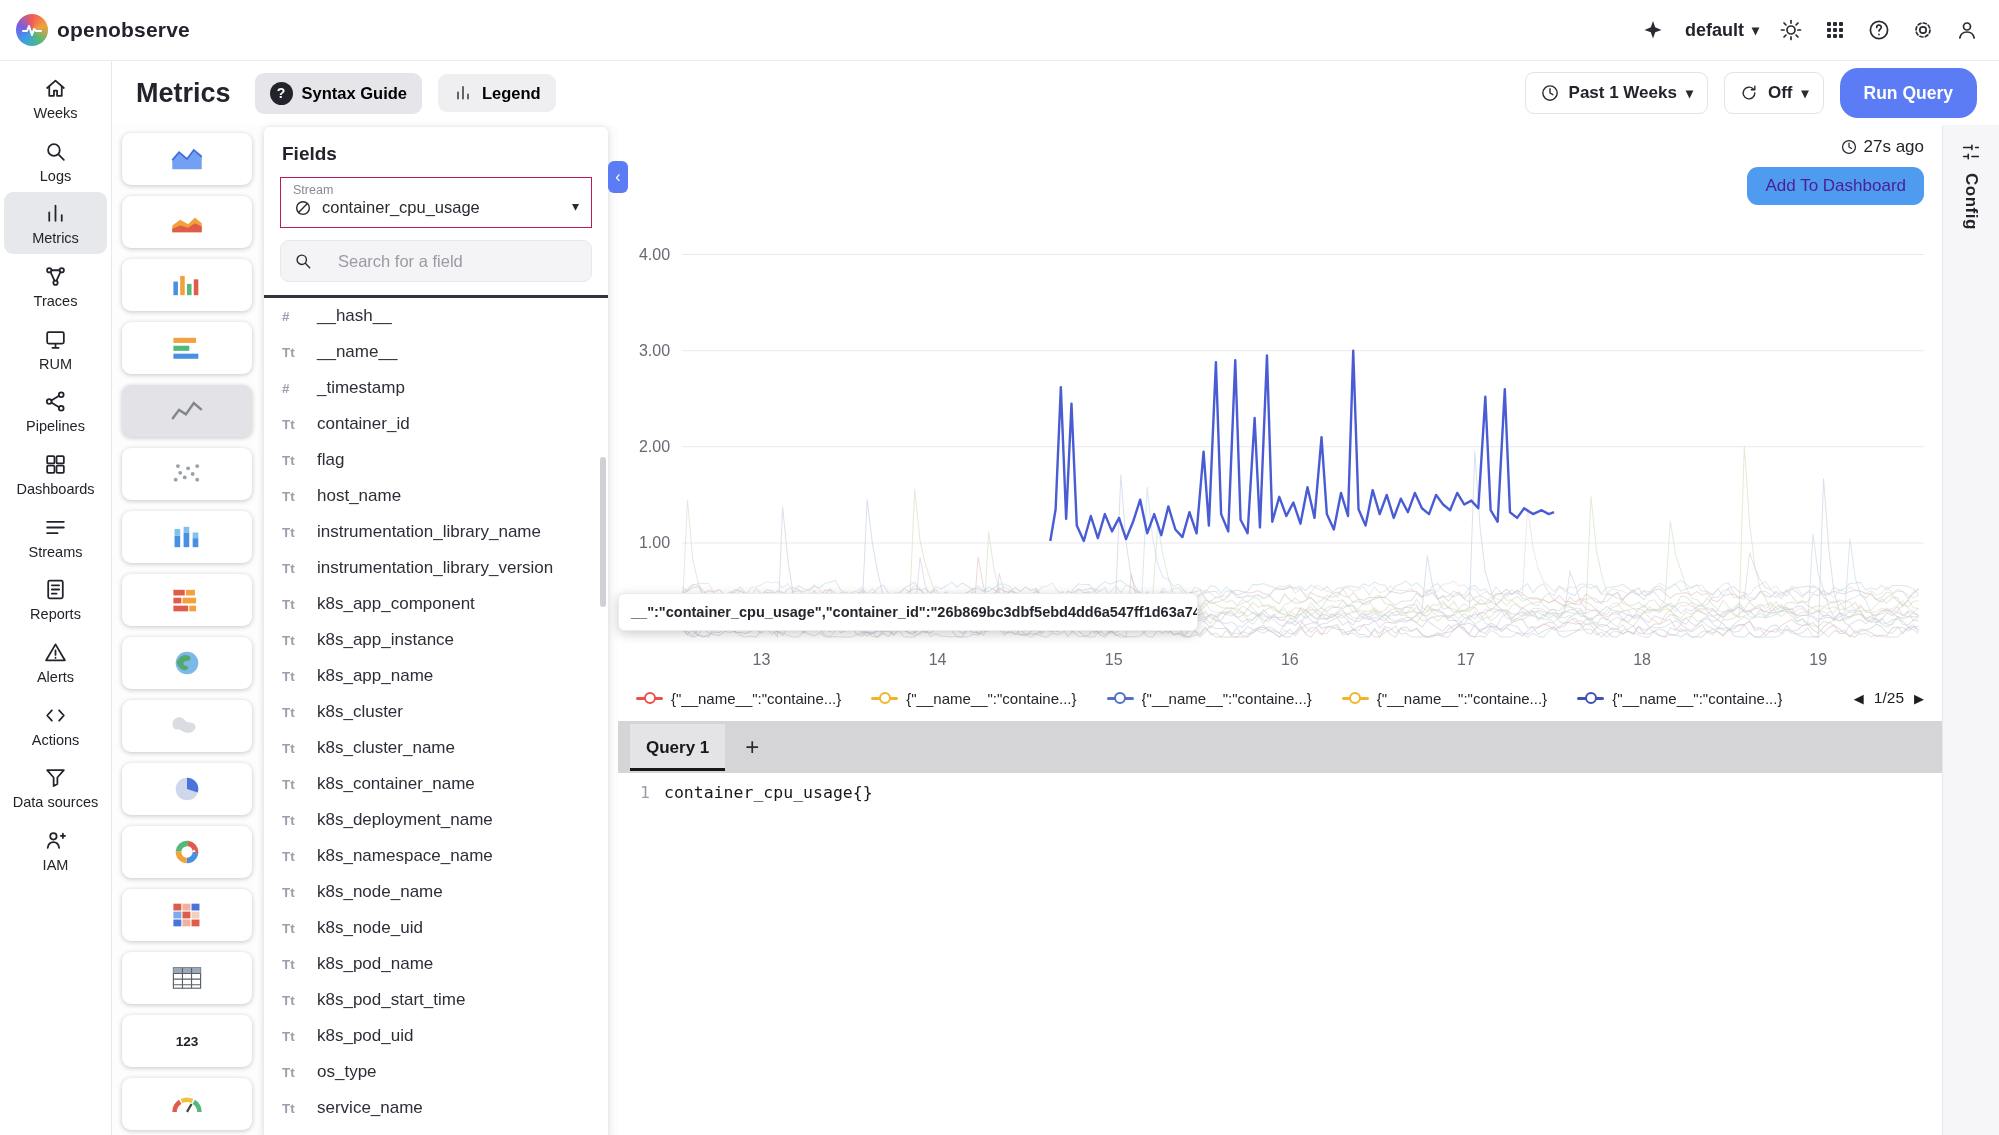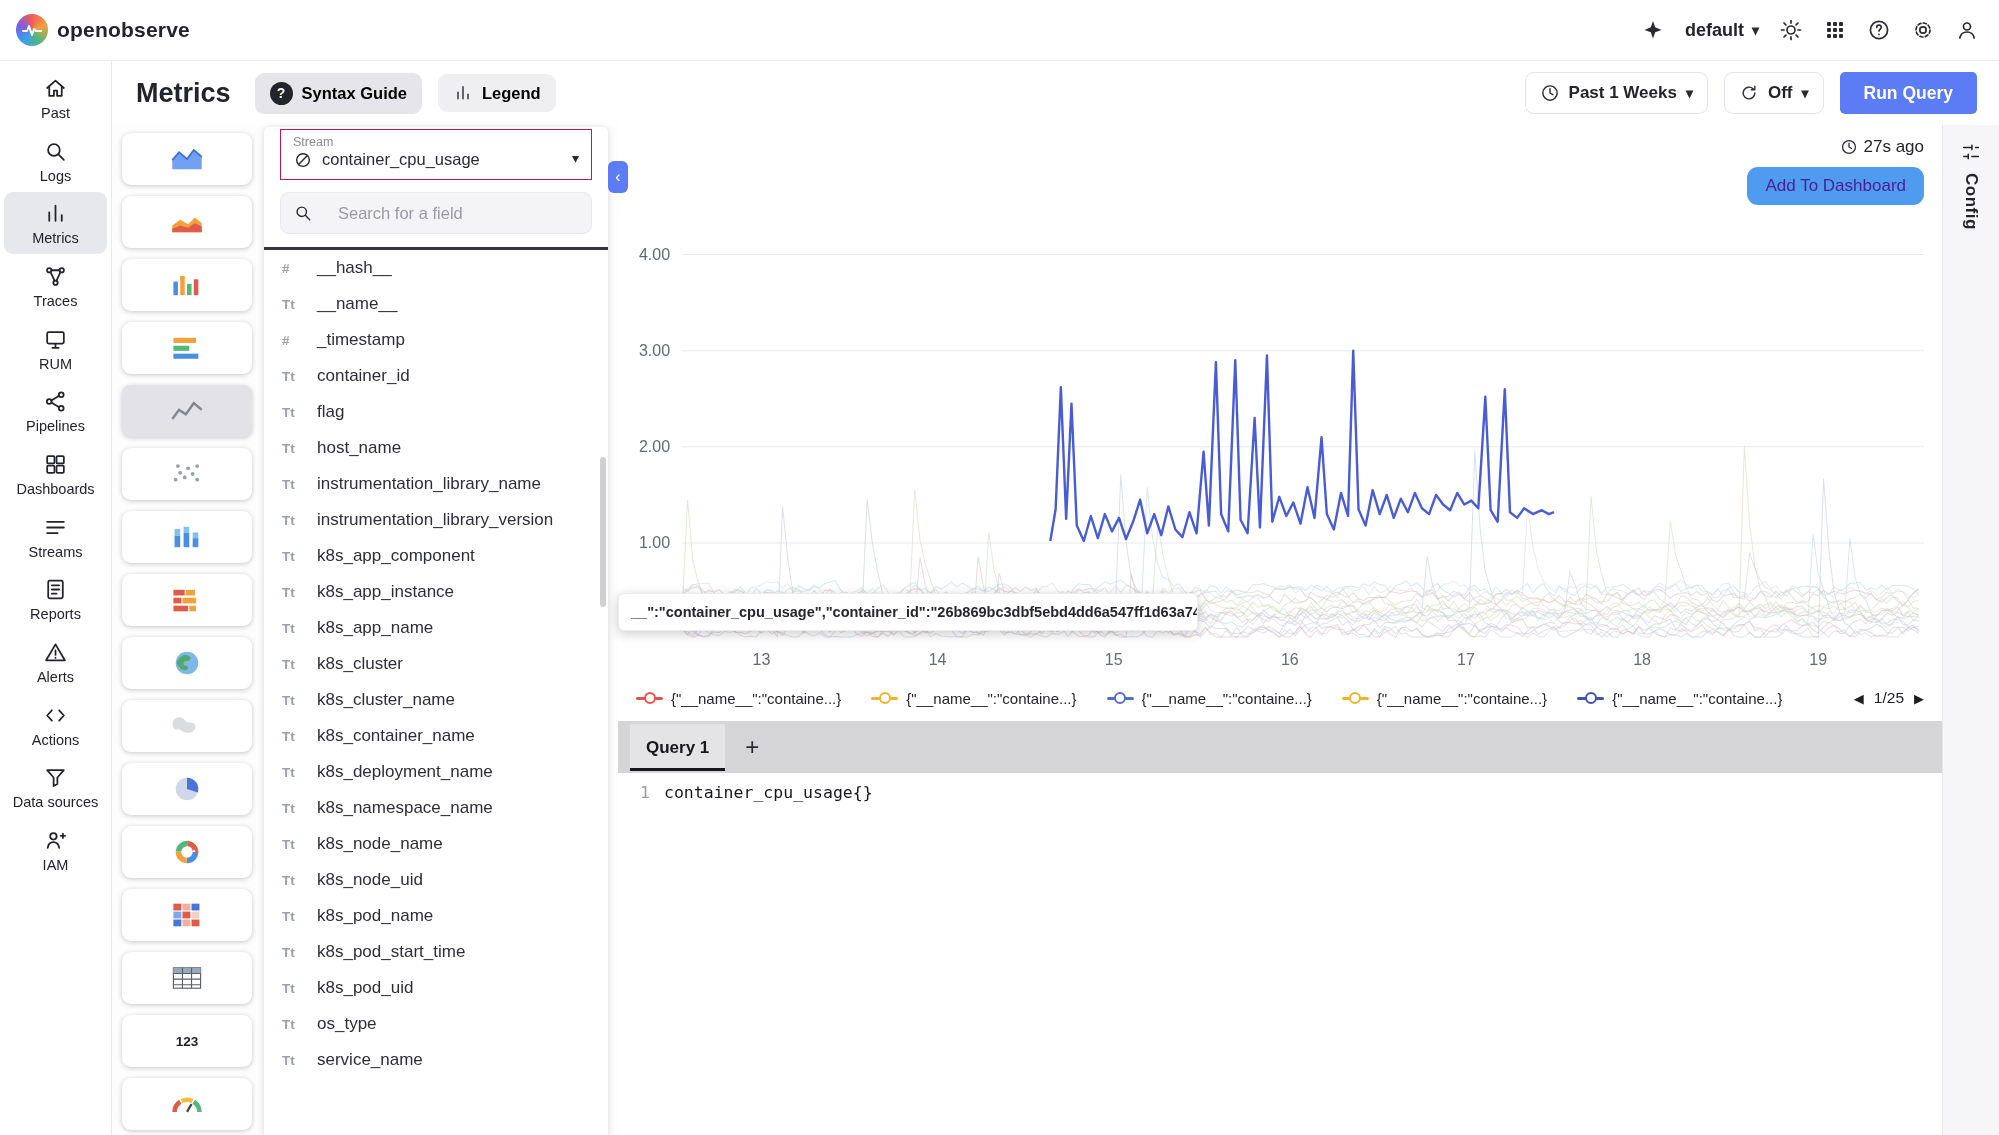--- a/index.html
+++ b/index.html
@@ -38,21 +38,21 @@
   .page-title { font-size:27px; font-weight:700; margin-right:8px; }
   .pill-btn { display:flex; align-items:center; gap:9px; background:#e6e6ea; border-radius:9px;
               padding:9px 15px; font-size:16.5px; font-weight:700; cursor:pointer; border:none; }
   .pill-btn.light { background:#efeff2; font-weight:600; }
   .qcirc { width:23px; height:23px; border-radius:50%; background:#23232b; color:#fff;
            display:flex; align-items:center; justify-content:center; font-size:14px; font-weight:700; }
   .mini-icon { width:20px; height:20px; color:#2a2a33; display:inline-flex; }
   .spacer { flex:1; }
   .select-pill { display:flex; align-items:center; gap:9px; background:#fff; border:1px solid #e2e2e9;
                  border-radius:9px; height:42px; padding:0 14px; font-size:17px; font-weight:600; cursor:pointer; }
-  .run-btn { height:42px; padding:0 24px; border:none; border-radius:5px; color:#fff;
+  .run-btn { height:50px; padding:0 24px; border:none; border-radius:18px; color:#fff;
              font-size:17.5px; font-weight:600; cursor:pointer; }
 
   
   .workspace { flex:1; display:flex; min-height:0; background:#fdfdfe; }
 
   .typecol { width:150px; flex:none; padding:8px 10px; display:grid; grid-template-columns:1fr;
              gap:11px; align-content:start; }
   .tile { height:52px; border-radius:9px; background:#fff; box-shadow:0 1px 5px rgba(0,0,0,.22);
           display:flex; align-items:center; justify-content:center; cursor:pointer; }
   .tile.selected { background:#e3e3e7; }
@@ -198,21 +198,21 @@
 </header>
 
 <div class="app">
 
   <nav class="sidebar" id="sidebar">
       <div class="nav-item">
         <span class="nav-icon"><svg viewBox="0 0 24 24" width="100%" height="100%" fill="none" stroke="currentColor" stroke-width="1.7" stroke-linecap="round" stroke-linejoin="round">
             <path d="M4 11.5 12 4.5l8 7"></path>
             <path d="M6 10v9h4.5v-5h3v5H18v-9"></path>
           </svg></span>
-        <span class="nav-label">Past</span>
+        <span class="nav-label">Weeks</span>
       </div>
       <div class="nav-item">
         <span class="nav-icon"><svg viewBox="0 0 24 24" width="100%" height="100%" fill="none" stroke="currentColor" stroke-width="1.7" stroke-linecap="round" stroke-linejoin="round">
             <circle cx="10.5" cy="10.5" r="5.6"></circle>
             <path d="M14.8 14.8 20 20"></path>
           </svg></span>
         <span class="nav-label">Logs</span>
       </div>
       <div class="nav-item active">
         <span class="nav-icon"><svg viewBox="0 0 24 24" width="100%" height="100%" fill="none" stroke="currentColor" stroke-width="1.7" stroke-linecap="round" stroke-linejoin="round">
@@ -487,20 +487,21 @@
               <rect x="4" y="3" width="22" height="20" rx="2" fill="#fff" stroke="#c0c4cc"></rect>
               <path d="M7 9h10" stroke="#e05c4a" stroke-width="2"></path>
               <path d="M7 13h14" stroke="#4a90e2" stroke-width="2"></path>
               <path d="M7 17h8" stroke="#53b87a" stroke-width="2"></path>
               <circle cx="21" cy="8" r="2" fill="#f2c13c"></circle>
             </svg>
           </div>
         </div>
 
       <aside class="fields">
+        <div class="fields-title">Fields</div>
         <div class="stream-box">
           <span class="stream-label">Stream</span>
           <span class="mini-icon">
               <svg viewBox="0 0 24 24" width="100%" height="100%" fill="none" stroke="currentColor" stroke-width="1.7" stroke-linecap="round" stroke-linejoin="round">
                 <circle cx="12" cy="12" r="7.6"></circle>
                 <path d="M6.7 17.3 17.3 6.7"></path>
               </svg>
             </span>
           <span class="stream-value">container_cpu_usage</span>
           <span class="caret">▾</span>

